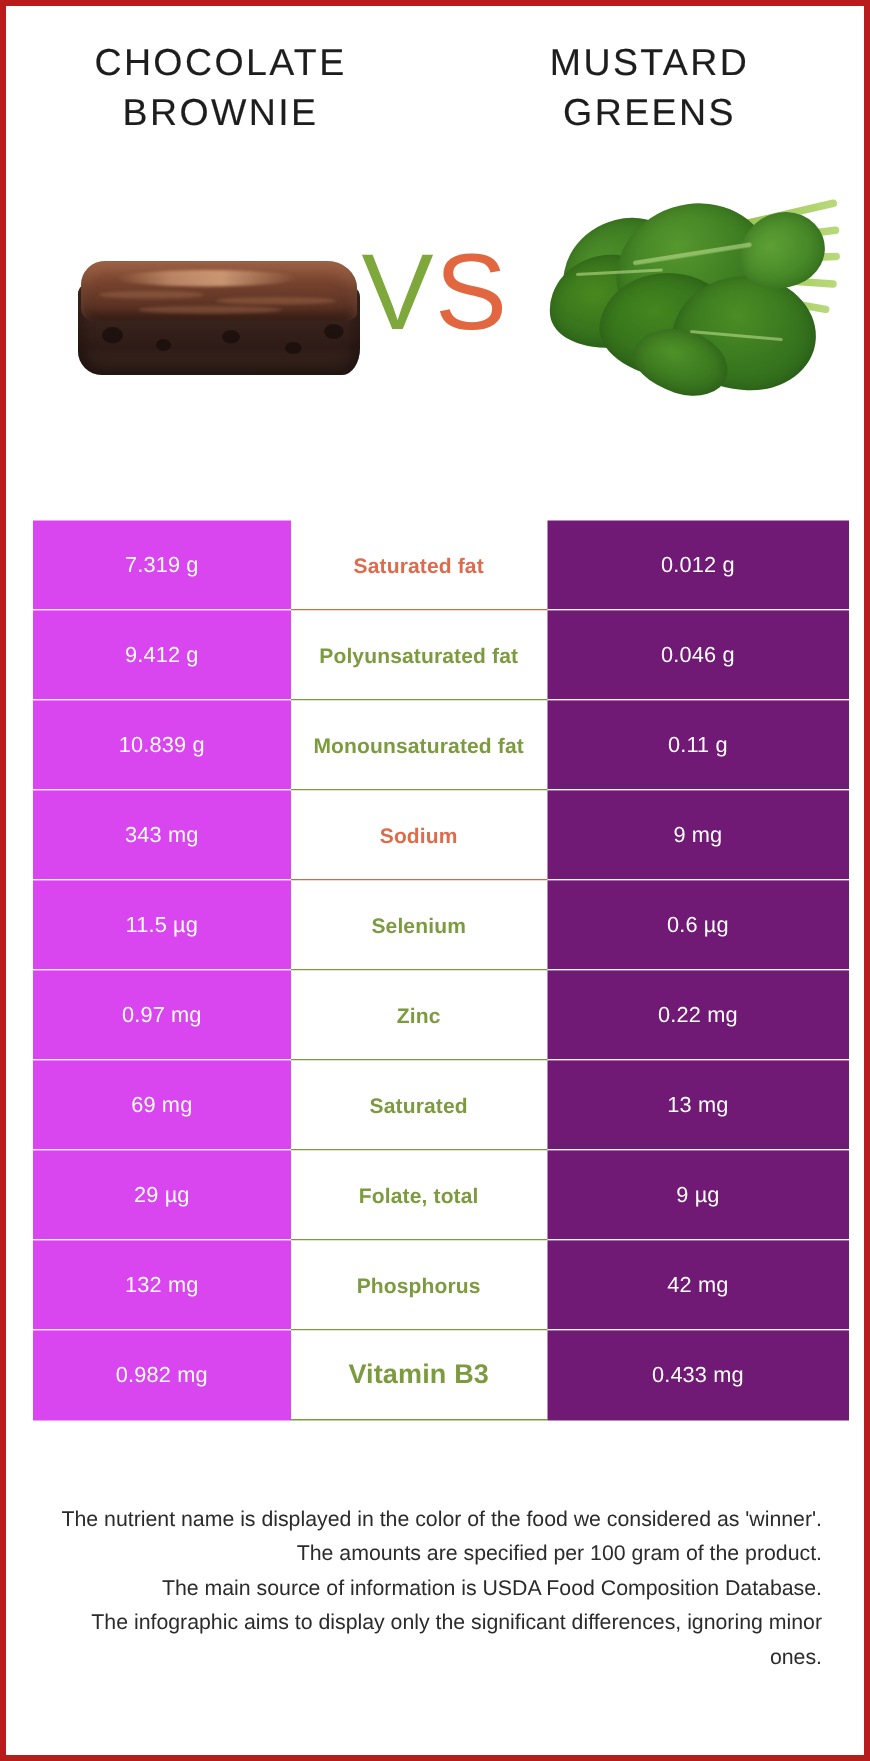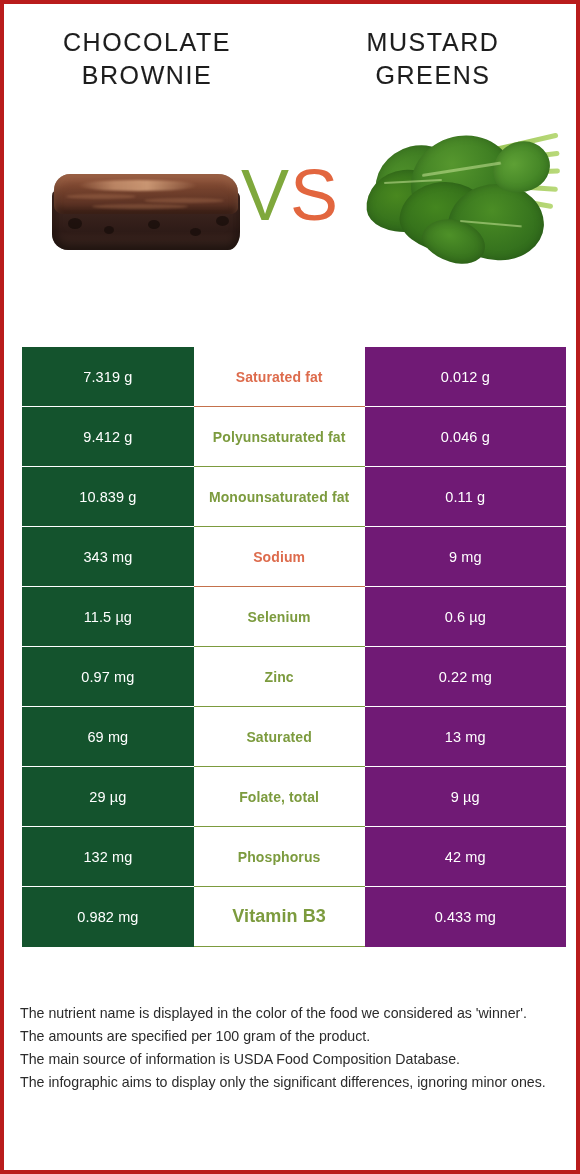--- a/index.html
+++ b/index.html
@@ -157,21 +157,21 @@
   }
   .cell {
     display: flex;
     align-items: center;
     justify-content: center;
     font-size: 14.5px;
     letter-spacing: .1px;
   }
   .cell.left {
     width: 179px;
-    background: #14532d;
+    background: #d946ef;
     color: #ffffff;
     border-bottom: 1px solid #ffffff;
   }
   .cell.mid {
     width: 178px;
     background: #ffffff;
     font-weight: 700;
     font-size: 14px;
   }
   .cell.right {
@@ -196,25 +196,25 @@
   .win-orange .mid-inner { color: #DD6B4C; border-bottom-color: #C4714C; }
 
   .row:last-child .mid-inner { font-size: 18px; }
 
   
   .footer {
     position: absolute;
     left: 0;
     right: 0;
     top: 998px;
-    text-align: left;
+    text-align: right;
     font-size: 14.2px;
     line-height: 23px;
     color: #2b2b2b;
-    padding: 0 16px;
+    padding: 0 28px;
     font-family: "Liberation Sans", sans-serif;
   }
   .footer p { margin: 0; }
 </style>
 </head>
 <body>
 
 <div class="page">
 
   <div class="titles">

